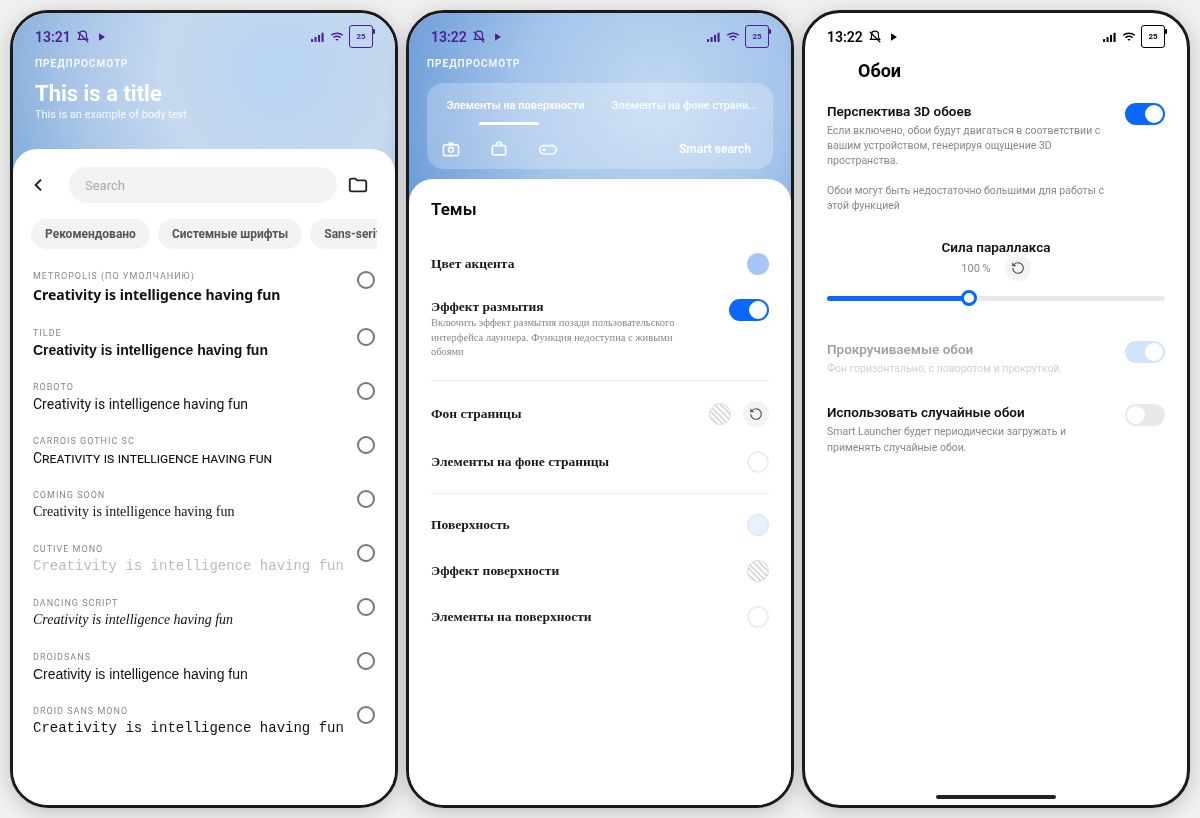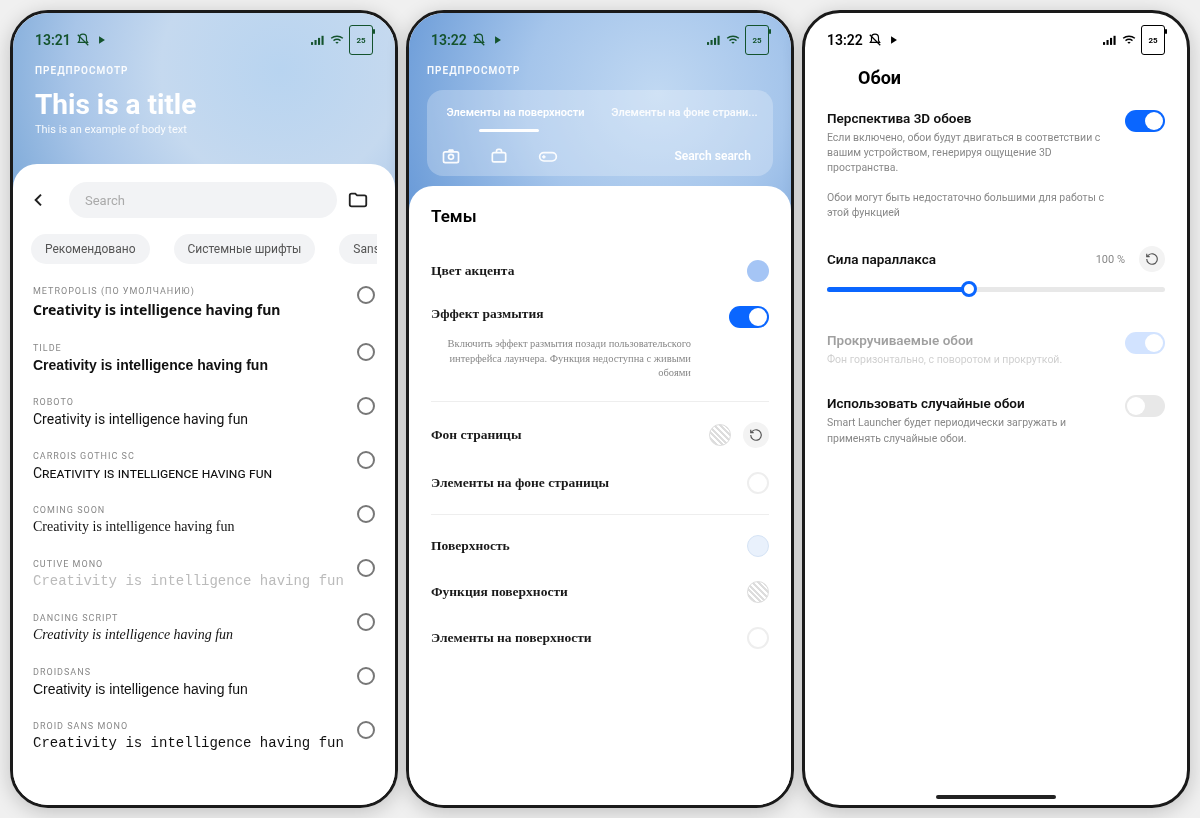--- a/index.html
+++ b/index.html
@@ -27,53 +27,53 @@
     display: flex;
     justify-content: space-between;
     align-items: center;
     padding: 12px 22px 4px;
     font-size: 14px;
     font-weight: 600;
     color: #000;
     z-index: 10;
     position: relative;
   }
-  .statusbar.light { color: #14532d; }
+  .statusbar.light { color: #4c1d95; }
   .statusbar .left, .statusbar .right { display: flex; align-items: center; gap: 5px; }
   .sb-icon { width: 14px; height: 14px; display: inline-flex; align-items: center; justify-content: center; }
   .battery {
-    width: 24px; height: 30px; border: 1.2px solid currentColor; border-radius: 3px;
+    width: 24px; height: 23px; border: 1.2px solid currentColor; border-radius: 3px;
     position: relative; display: inline-flex; align-items: center; justify-content: center;
     font-size: 8px; font-weight: 700;
   }
   .battery::after { content:""; position:absolute; right:-3px; top:3px; width:2px; height:5px; background: currentColor; border-radius:1px; }
 
   
   .p1-bg {
     position: absolute; top:0; left:0; right:0; height: 190px;
     background: radial-gradient(circle at 70% 30%, #b8d4f0 0%, #c5d9ef 40%, #a8c5e8 70%, #7da9d8 100%);
     z-index: 0;
   }
   .p1-head { position: relative; z-index: 2; padding: 0 22px; color: #fff; }
   .p1-pre { font-size: 10px; letter-spacing: 1px; font-weight: 600; opacity: 0.95; margin-top: 6px; }
-  .p1-title { font-size: 28px; font-weight: 700; margin-top: 12px; }
+  .p1-title { font-size: 22px; font-weight: 700; margin-top: 12px; }
   .p1-body { font-size: 11px; opacity: 0.9; margin-top: 2px; }
   .p1-sheet {
     background: #fff; border-radius: 24px 24px 0 0; margin-top: 28px;
     flex: 1; position: relative; z-index: 3; padding: 18px 18px 16px;
     overflow: hidden;
   }
   .searchrow { display: flex; align-items: center; gap: 10px; }
   .back { width: 28px; text-align: center; font-size: 18px; font-weight: 600; color:#222; }
   .search {
     flex: 1; background: #f2f3f5; border-radius: 20px; height: 36px;
     display: flex; align-items: center; padding: 0 16px; color: #aaa; font-size: 13px;
   }
   .folder { width: 30px; text-align: center; }
-  .chips { display: flex; gap: 24px; margin: 16px 0 12px; overflow: hidden; }
+  .chips { display: flex; gap: 8px; margin: 16px 0 12px; overflow: hidden; font-weight: bold; }
   .chip {
     background: #f2f3f5; border-radius: 18px; padding: 8px 14px; font-size: 12px;
     color: #555; white-space: nowrap;
   }
   .fontlist { overflow: hidden; }
   .fontrow { display: flex; align-items: flex-start; justify-content: space-between; padding: 10px 2px 14px; }
   .fontinfo { display: flex; flex-direction: column; gap: 4px; }
   .fontname { font-size: 9px; letter-spacing: 1px; color: #888; text-transform: uppercase; }
   .sample { font-size: 14px; color: #111; }
   .radio { width: 18px; height: 18px; border: 2px solid #777; border-radius: 50%; }
@@ -94,21 +94,21 @@
   .p2-tab.active { opacity: 1; }
   .p2-underline { width: 60px; height: 3px; background: #fff; border-radius: 2px; margin: 2px 0 0 46px; }
   .p2-iconrow { display:flex; align-items:center; padding: 14px 8px 6px; gap: 28px; }
   .p2-iconbtn { color:#fff; opacity:0.95; }
   .p2-smart { margin-left:auto; font-size:12px; font-weight:600; padding-right:8px; }
   .p2-sheet { background:#fff; border-radius:24px 24px 0 0; margin-top:10px; flex:1; position:relative; z-index:3; padding:20px 22px; }
   .p2-h { font-size:17px; font-weight:600; color:#000; margin-bottom: 22px; }
   .p2-row { display:flex; align-items:center; justify-content:space-between; padding: 12px 0; font-family: Liberation Serif, serif; }
   .p2-row.div { border-bottom: 1px solid #eee; padding-bottom: 20px; margin-bottom: 8px; }
   .p2-label { font-size:13.5px; font-weight:600; color:#1a1a1a; }
-  .p2-desc { font-size:10.5px; color:#888; margin-top:15px; max-width: 260px; line-height:1.4;text-align:right; }
+  .p2-desc { font-size:10.5px; color:#888; margin-top:1px; max-width: 260px; line-height:1.4; }
   .swatch { width:22px; height:22px; border-radius:50%; }
   .swatch.blue { background:#a5c5f5; }
   .swatch.hatch { background: repeating-linear-gradient(45deg,#ddd,#ddd 2px,#fff 2px,#fff 4px); border:1px solid #ddd; }
   .swatch.light { background:#e9f1fc; border:1px solid #d5e3f5; }
   .swatch.outline { border:2px solid #eee; }
   .toggle { width:40px; height:22px; border-radius:12px; position:relative; background:#ddd; }
   .toggle::after { content:""; position:absolute; top:2px; left:2px; width:18px; height:18px; background:#fff; border-radius:50%; transition:.2s; }
   .toggle.on { background:#0a66ff; }
   .toggle.on::after { left:20px; }
   .toggle.off { background:#e8e8e8; }
@@ -117,21 +117,21 @@
   .circbtn { width:26px; height:26px; border-radius:50%; background:#f3f3f3; display:flex; align-items:center; justify-content:center; font-size:13px; color:#666; }
 
   
   .p3-head { padding: 0 22px; position:relative; z-index:2;margin-left:31px; }
   .p3-title { font-size:18px; font-weight:700; margin-top:8px; color:#000; }
   .p3-body { padding: 22px 22px 0; }
   .p3-row { display:flex; align-items:flex-start; justify-content:space-between; margin-bottom: 10px; }
   .p3-label { font-size:13.5px; font-weight:600; color:#111; }
   .p3-desc { font-size:10.5px; color:#888; margin-top:4px; line-height:1.45; max-width:280px; }
   .p3-note { font-size:10.5px; color:#888; margin-top:14px; line-height:1.45; max-width:280px; }
-  .p3-sliderhead { display:flex; justify-content:space-between; align-items:center; margin-top:26px; }
+  .p3-sliderhead { display:flex; justify-content:space-between; align-items:center; margin-top:26px;flex-direction:column; }
   .p3-sliderval { font-size:11px; color:#888; }
   .slider { position:relative; height: 18px; margin-top:8px; display:flex; align-items:center; }
   .slider-track { flex:1; height:5px; background:#e8e8e8; border-radius:3px; position:relative; overflow:hidden; }
   .slider-fill { position:absolute; left:0; top:0; bottom:0; width:42%; background:#0a66ff; }
   .slider-thumb { position:absolute; left:42%; top:50%; width:16px; height:16px; background:#fff; border:3px solid #0a66ff; border-radius:50%; transform:translate(-50%,-50%); }
   .dimmed { opacity:0.4; }
 
   .homebar { position:absolute; bottom:6px; left:50%; transform:translateX(-50%); width:120px; height:4px; background:#222; border-radius:3px; }
 
   
@@ -328,21 +328,21 @@
               <rect x="4" y="8" width="16" height="11" rx="2"></rect>
               <path d="M9 8V6a2 2 0 0 1 2-2h2a2 2 0 0 1 2 2v2"></path>
             </svg>
           </span>
         <span class="p2-iconbtn">
             <svg width="22" height="20" viewBox="0 0 24 24" fill="none" stroke="#fff" stroke-width="2">
               <rect x="2" y="8" width="20" height="10" rx="5"></rect>
               <path d="M7 11v4M5 13h4M16 12h.01M18 14h.01"></path>
             </svg>
           </span>
-        <span class="p2-smart">Search search</span>
+        <span class="p2-smart">Smart search</span>
       </div>
     </div>
   </div>
   <div class="p2-sheet">
     <div class="p2-h">Темы</div>
 
     <div class="p2-row">
       <div class="p2-label">Цвет акцента</div>
       <div class="swatch blue"></div>
     </div>
@@ -372,21 +372,21 @@
       <div class="p2-label">Элементы на фоне страницы</div>
       <div class="swatch outline"></div>
     </div>
 
     <div class="p2-row">
       <div class="p2-label">Поверхность</div>
       <div class="swatch light"></div>
     </div>
 
     <div class="p2-row">
-      <div class="p2-label">Функция поверхности</div>
+      <div class="p2-label">Эффект поверхности</div>
       <div class="swatch hatch"></div>
     </div>
 
     <div class="p2-row">
       <div class="p2-label">Элементы на поверхности</div>
       <div class="swatch outline"></div>
     </div>
   </div>
   <div class="homebar"></div>
 </div>

